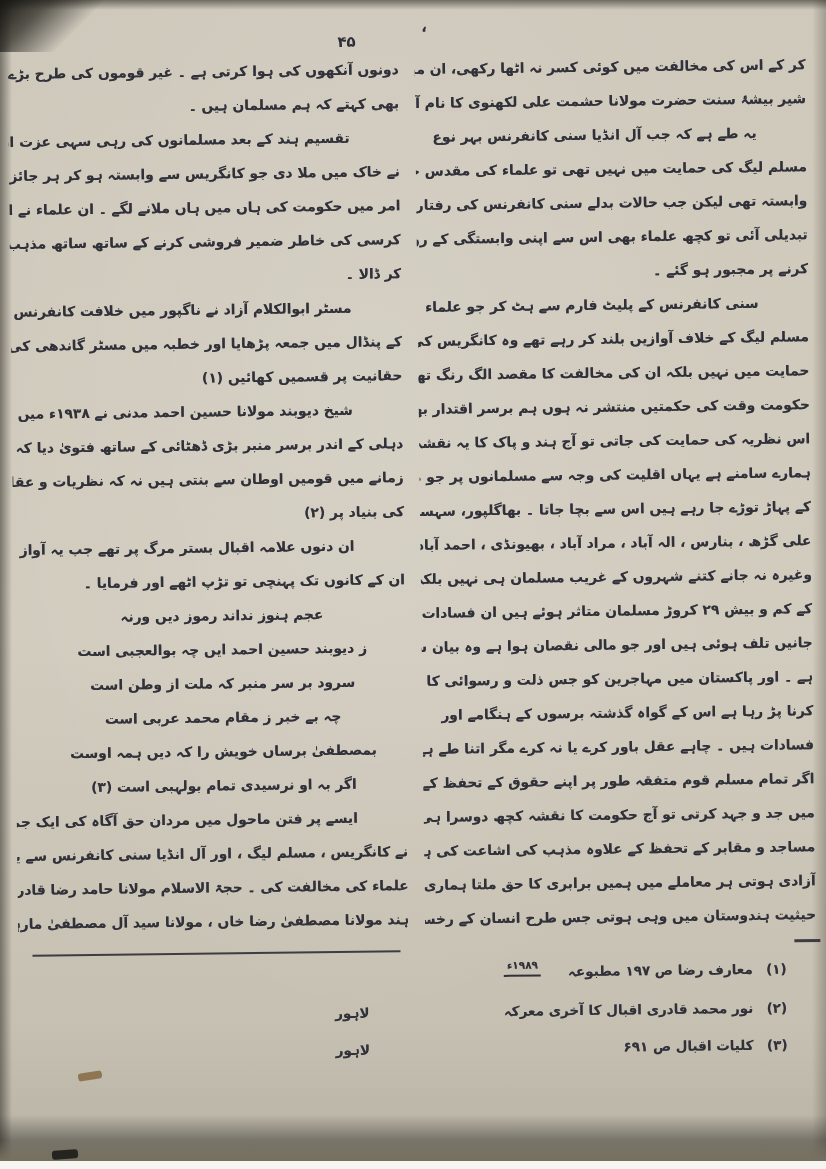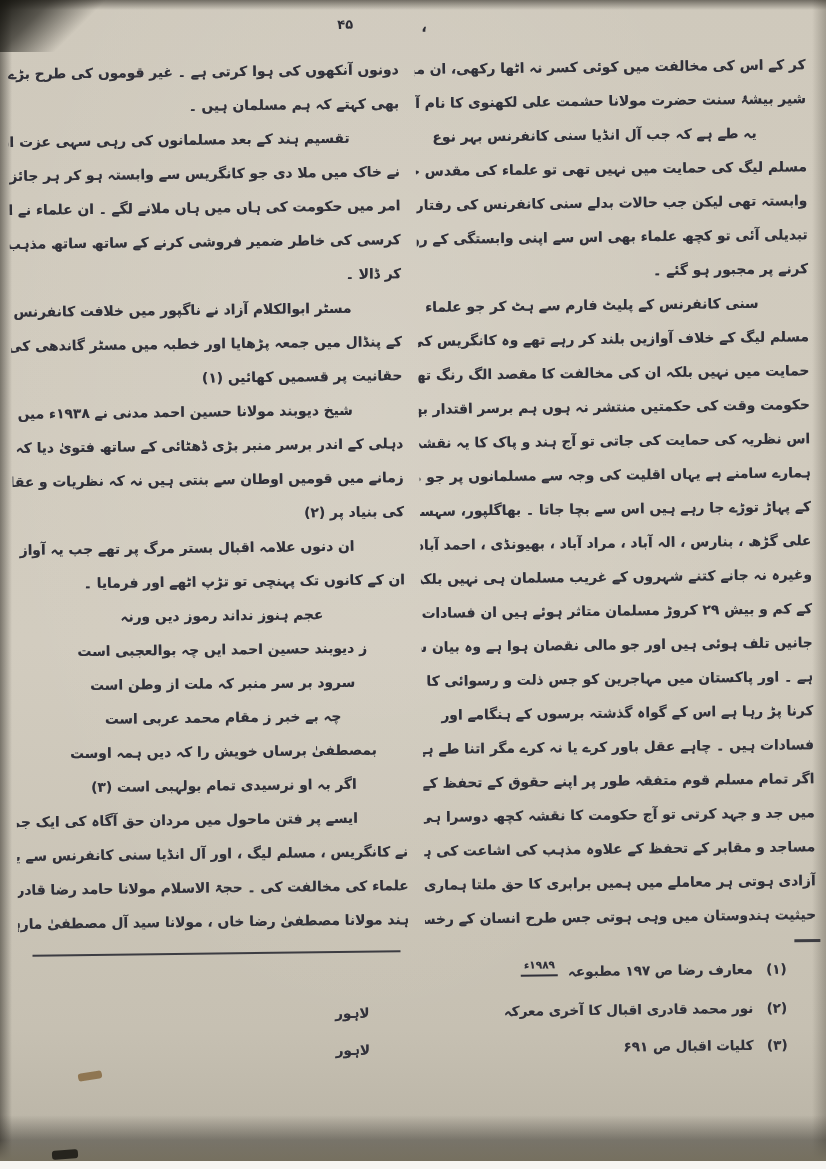--- a/index.html
+++ b/index.html
@@ -29,22 +29,22 @@
     background:linear-gradient(180deg, rgba(40,38,32,0) 0%, rgba(40,38,32,0.45) 55%, #76705f 100%);}
   .edge-bottom-white{position:absolute;left:0;right:0;bottom:0;height:8px;background:#f6f5f2;}
   .corner-bl-blotch{position:absolute;left:52px;bottom:10px;width:26px;height:9px;background:#26241e;border-radius:3px;transform:rotate(-4deg);}
   .smudge{position:absolute;left:78px;top:1072px;width:24px;height:8px;background:#8a6f48;border-radius:3px;transform:rotate(-9deg);opacity:0.9;}
 
   .content{
     position:absolute;inset:0;
     transform:rotate(-0.7deg);
   }
   .page-number{
-    position:absolute;top:16px;left:344px;
-    font-size:13px;font-weight:bold;letter-spacing:2px;
+    position:absolute;top:32px;left:344px;
+    font-size:15px;font-weight:bold;letter-spacing:2px;
   }
   .page-tick{position:absolute;top:18px;left:428px;font-size:15px;font-weight:bold;}
 
   .columns{
     position:absolute;top:52px;right:14px;left:14px;
     display:flex;gap:16px;
   }
   .col{width:391px;}
   .line{
     direction:rtl;
@@ -74,21 +74,21 @@
   }
   .fn-row{
     display:flex;align-items:flex-start;
     direction:rtl;
     font-size:13.5px;font-weight:bold;line-height:20px;
     margin-bottom:17px;color:#31313a;
     text-shadow:0 0 0.6px rgba(49,49,58,0.5);
   }
   .fn-num{width:34px;flex:0 0 auto;}
   .fn-text{margin-left:10px;}
-  .fn-sup{font-size:10.5px;position:relative;top:-7px;border-bottom:2px solid #31313a;padding:0 3px;margin:0 0;}
+  .fn-sup{font-size:10.5px;position:relative;top:-7px;border-bottom:2px solid #31313a;padding:0 3px;margin:0 17px;}
   .fn-sup:empty{display:none;}
   .fn-place{margin-right:auto;padding-right:12px;}
   .fn-place:empty{display:none;}
 </style>
 </head>
 <body>
 
 <div class="paper">
   <div class="content">
 

